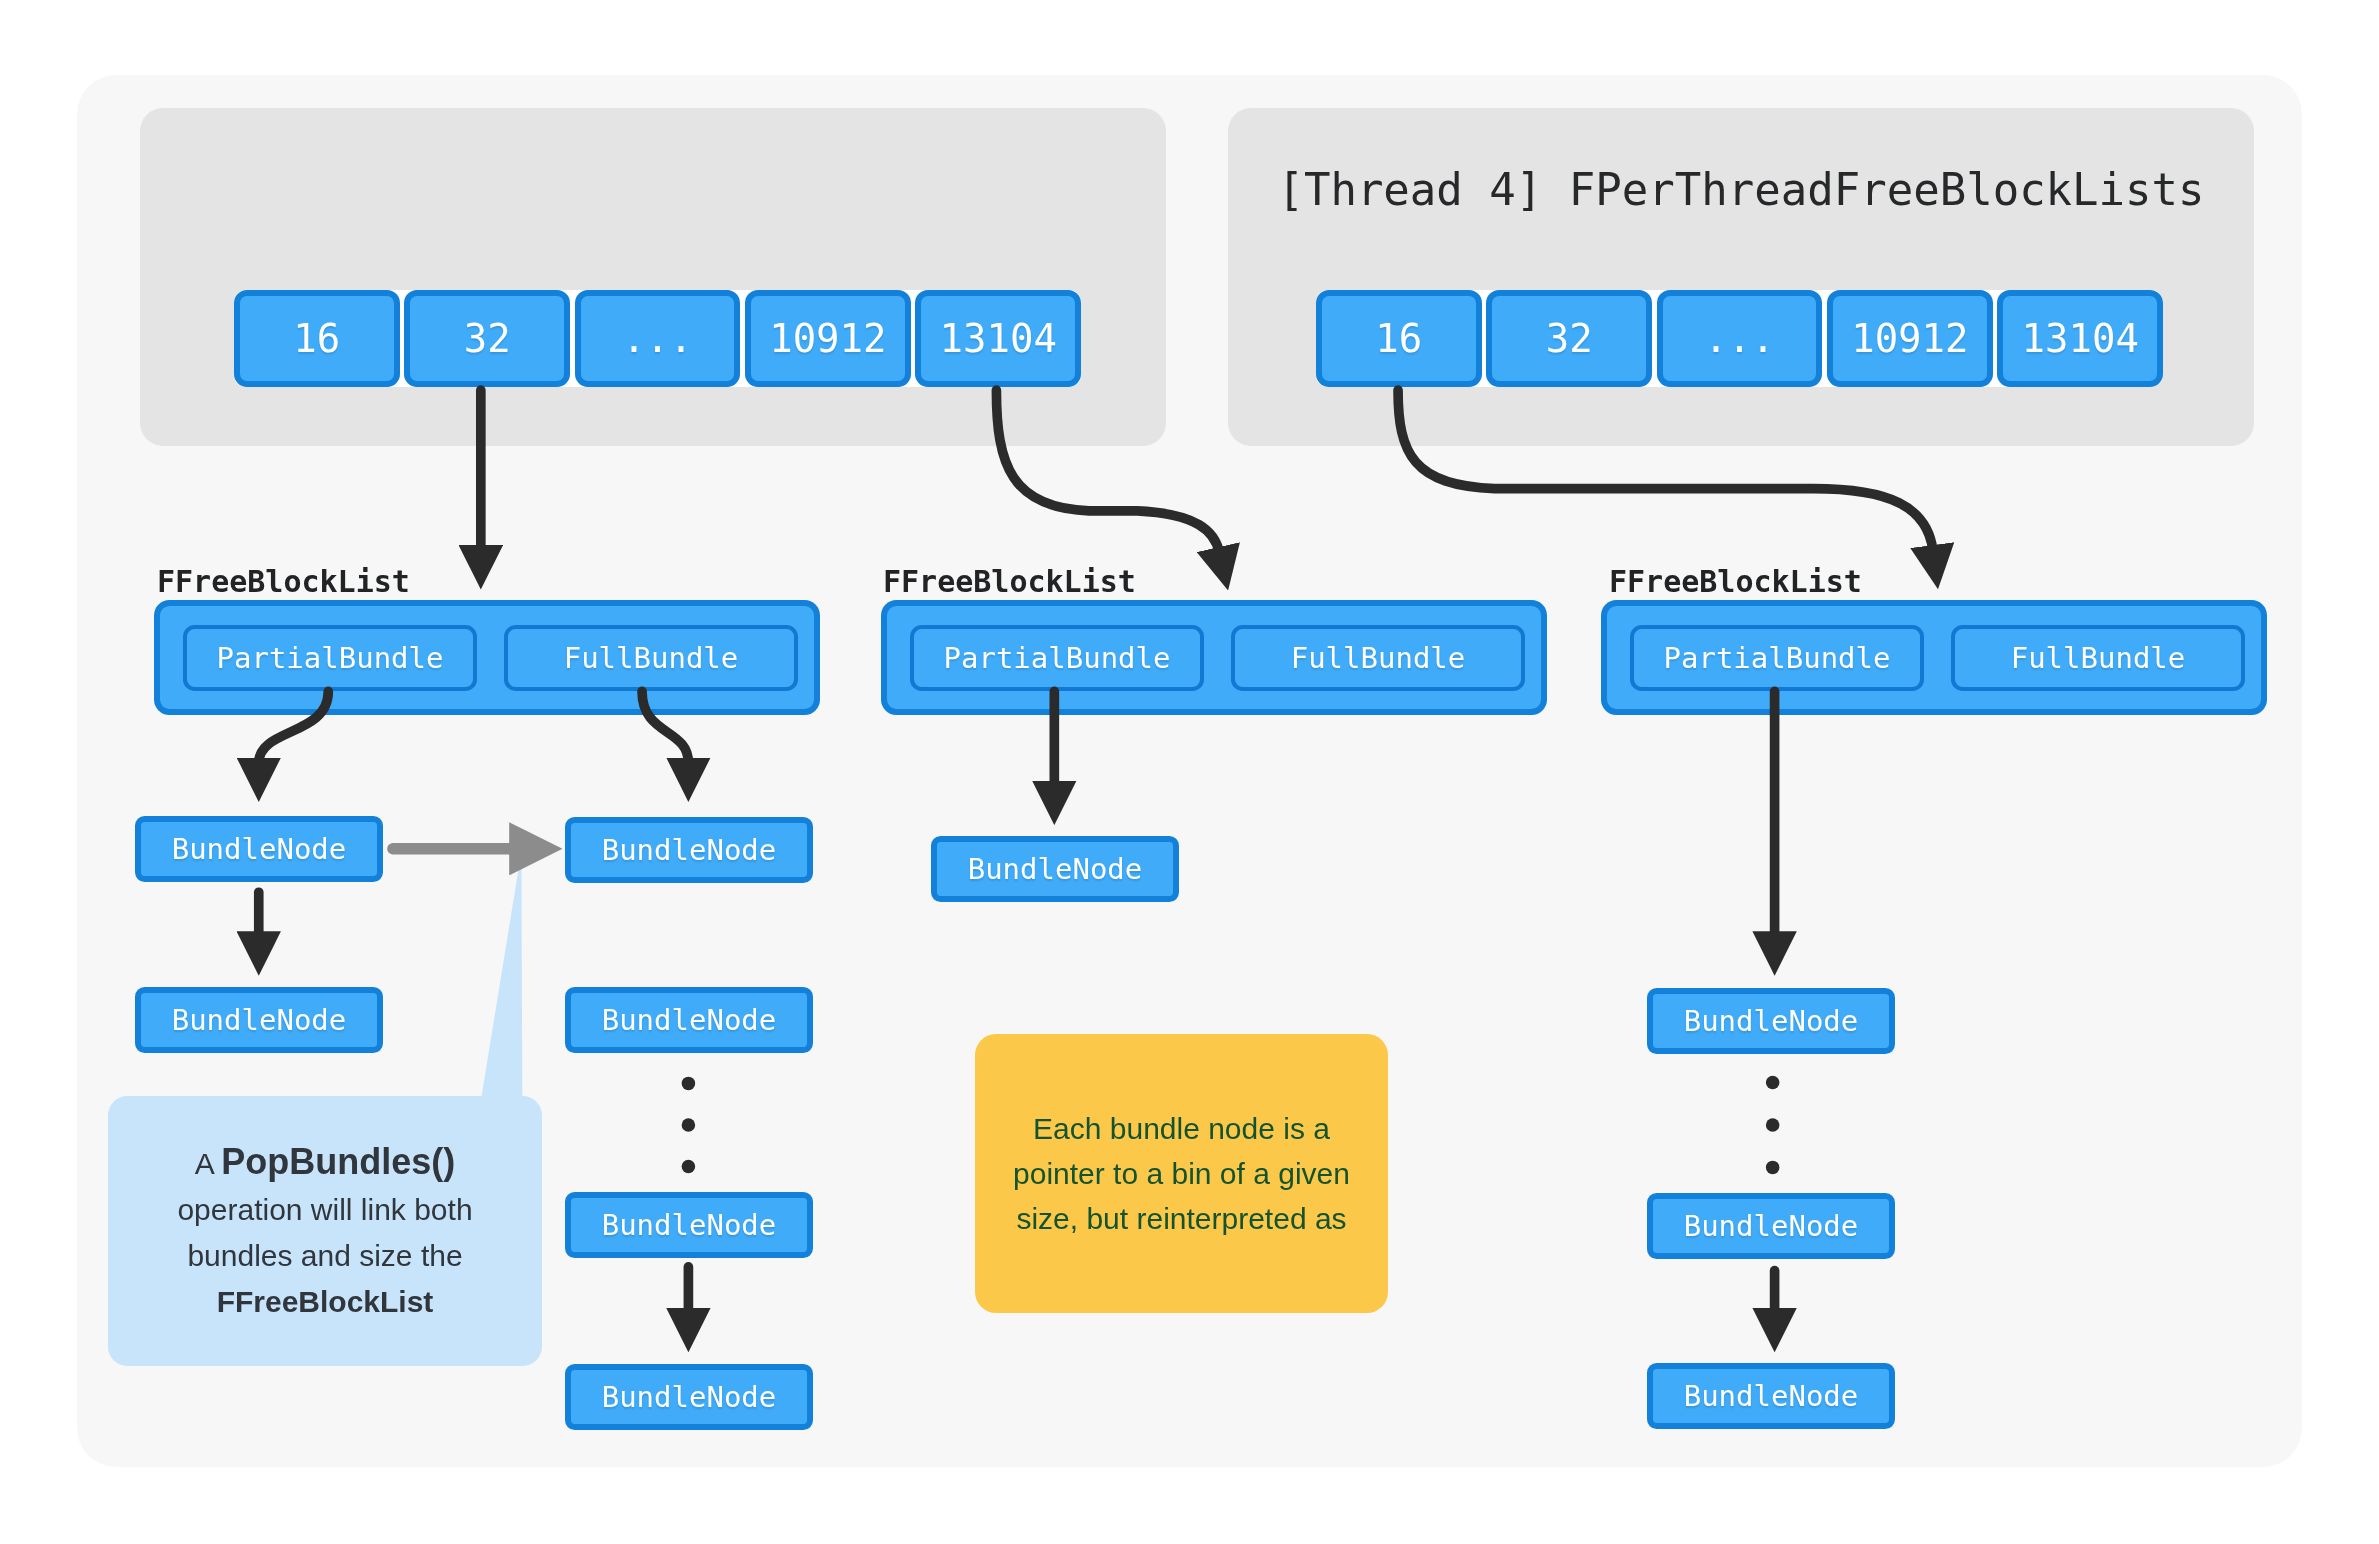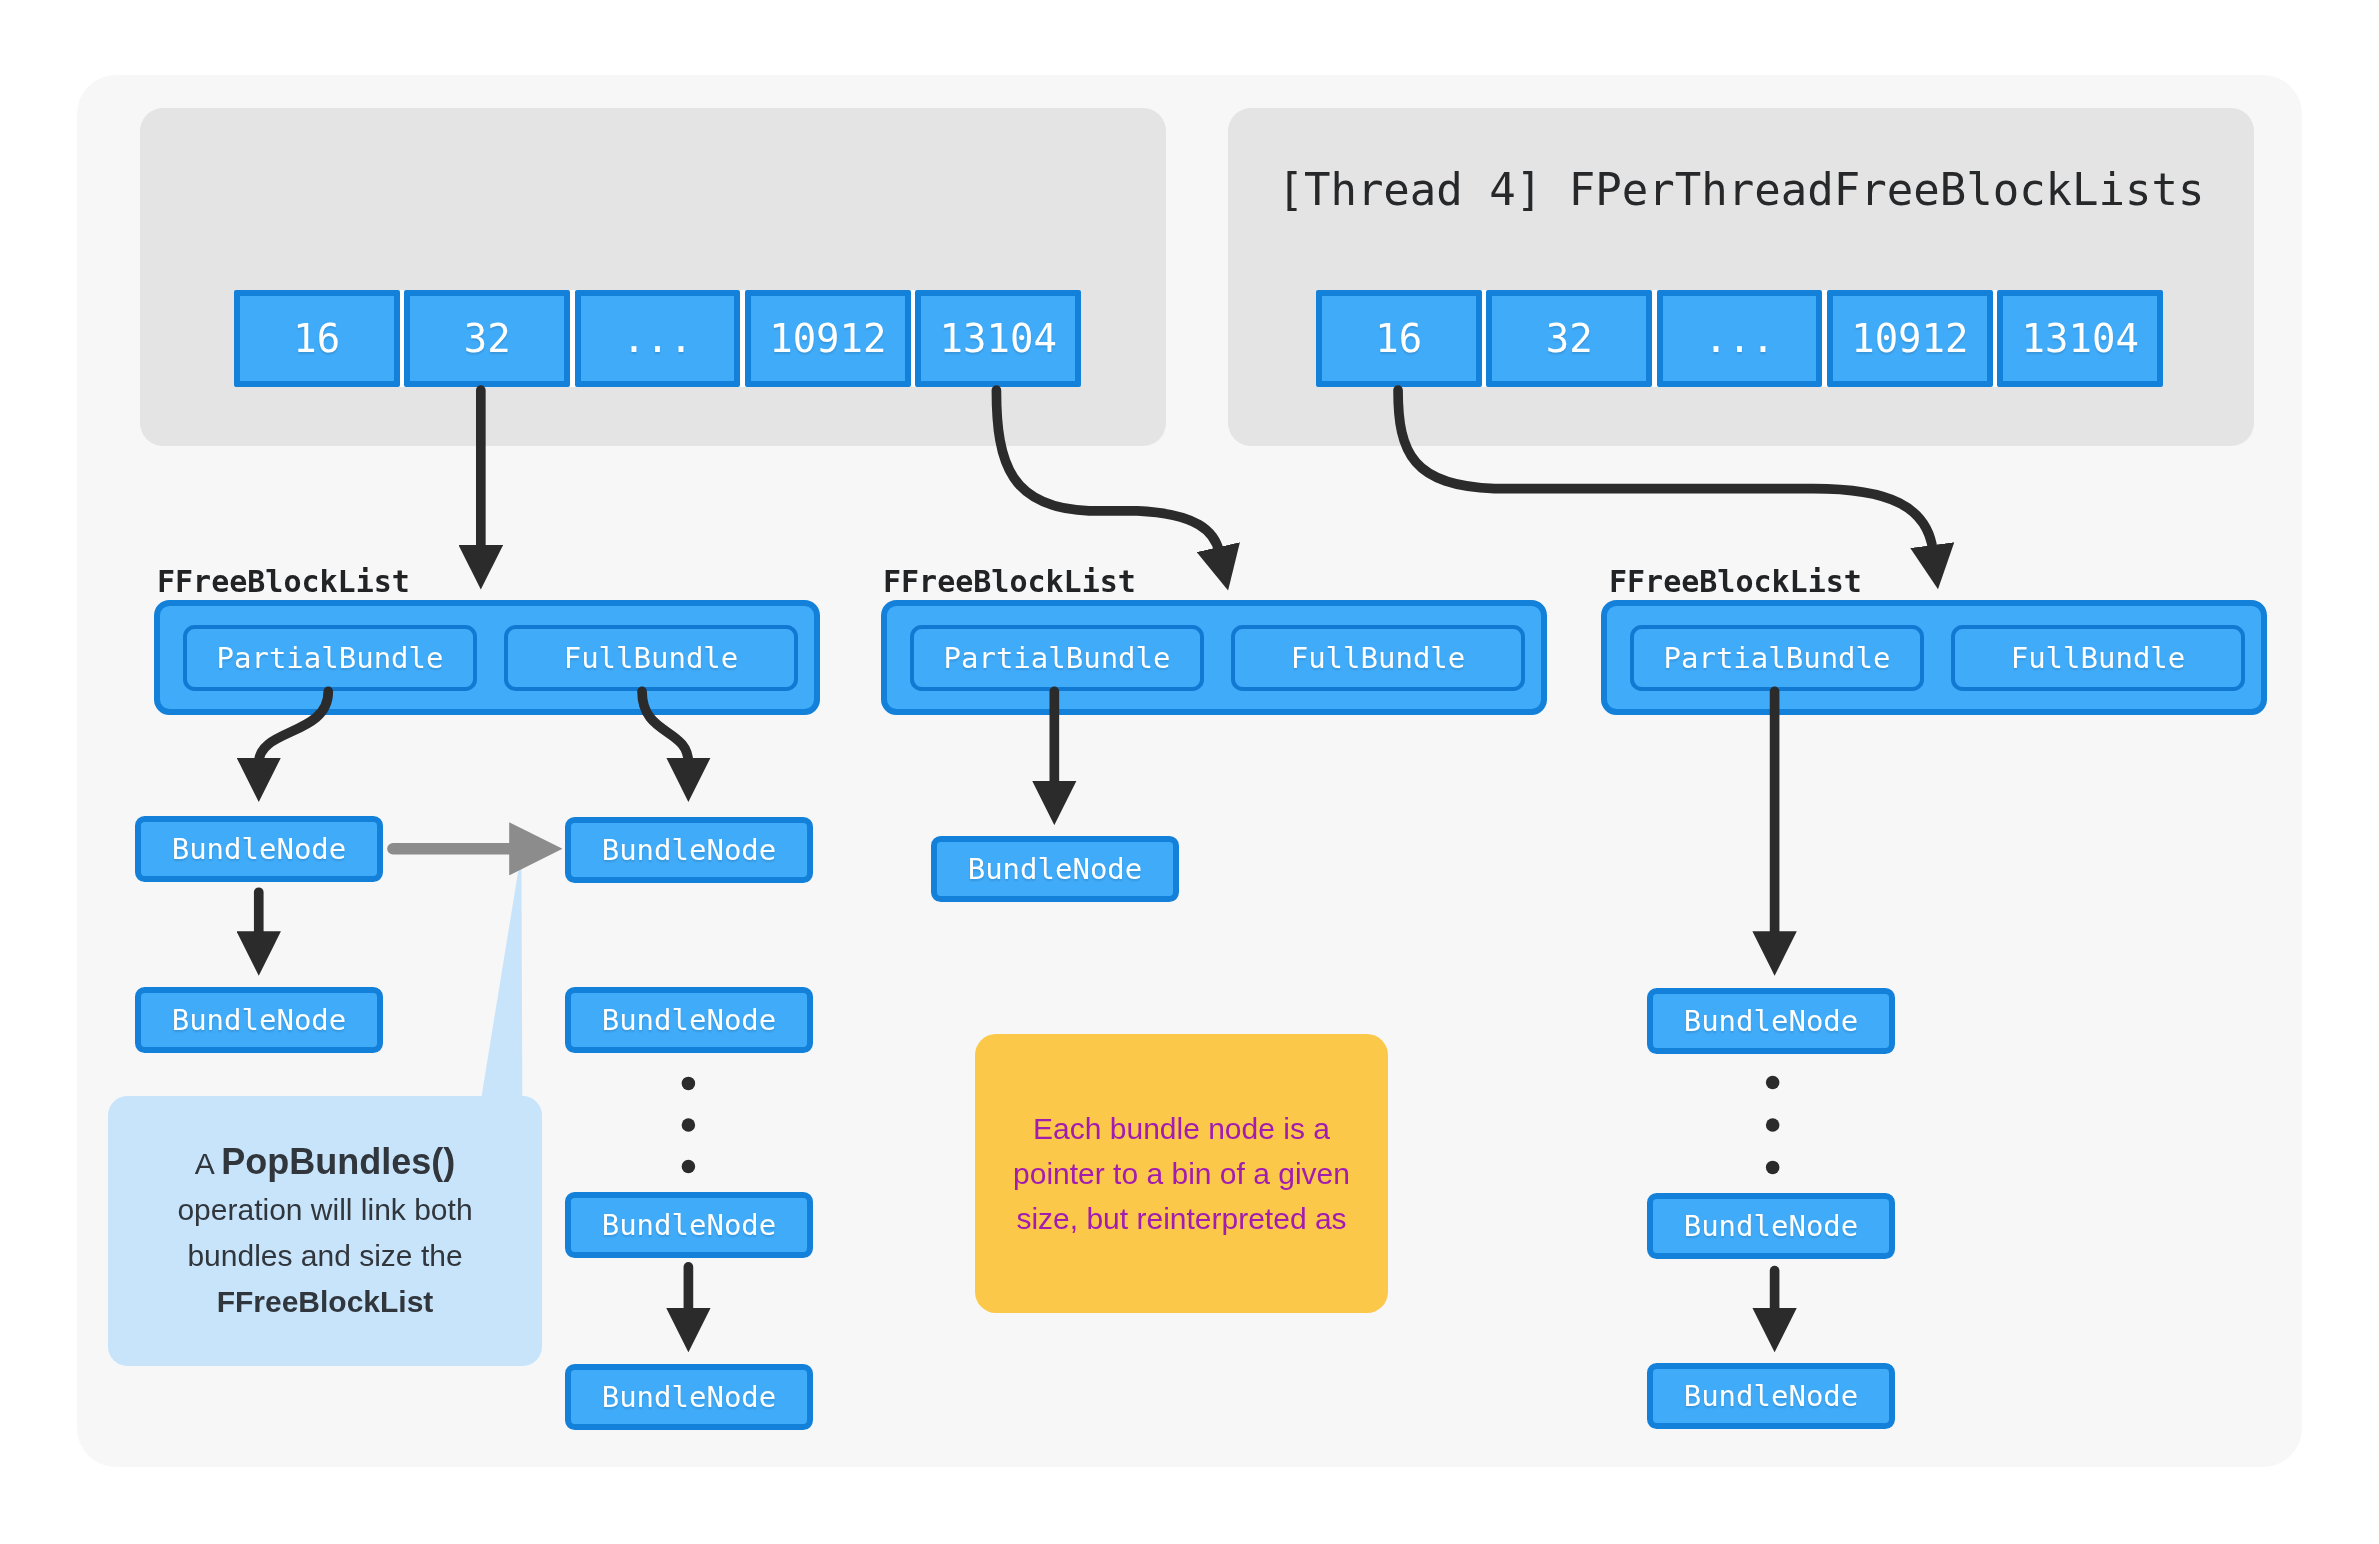--- a/index.html
+++ b/index.html
@@ -19,21 +19,21 @@
     position:absolute;left:0;top:56px;width:100%;
     text-align:center;font-size:44px;font-weight:500;color:#26282a;
     letter-spacing:0px;white-space:nowrap;
   }
   .cell-row{
     position:absolute;left:0;top:182px;width:847px;height:97px;
     display:flex;gap:4.8px;background:#ffffff;border-radius:11.6px;
   }
   .cell{
     flex:1;box-sizing:border-box;height:97px;
-    background:#3fabf9;border:6.8px solid #1381d9;border-radius:2px;
+    background:#3fabf9;border:6.8px solid #1381d9;border-radius:13px;
     display:flex;align-items:center;justify-content:center;
     color:#ffffff;font-size:39px;font-weight:500;
     text-shadow:0 1.9px 1.9px rgba(0,0,0,0.12);
   }
   .fbl-label{
     font-size:30px;font-weight:700;color:#212325;white-space:nowrap;
   }
   .fbl-box{
     box-sizing:border-box;width:666px;height:115px;
     background:#3fabf9;border:6.8px solid #1381d9;border-radius:15.4px;
@@ -62,21 +62,21 @@
     display:flex;flex-direction:column;justify-content:center;
     text-align:center;line-height:46px;padding-top:1.9px;box-sizing:border-box;
   }
   .callout .code{
     font-family:Liberation Sans, sans-serif;font-weight:700;font-size:36px;
   }
   .callout .bold{font-weight:700;}
   .note{
     left:975px;top:1034px;width:413px;height:279px;
     background:#fcc84a;border-radius:21px;
-    font-family:"Liberation Sans", sans-serif;font-size:30px;color:#a21caf;
+    font-family:"Liberation Sans", sans-serif;font-size:30px;color:#14532d;
     display:flex;flex-direction:column;justify-content:center;
     text-align:center;line-height:45px;box-sizing:border-box;
   }
 </style>
 </head>
 <body>
 
 <div class="stage">
 
   <div class="abs panel"></div>

